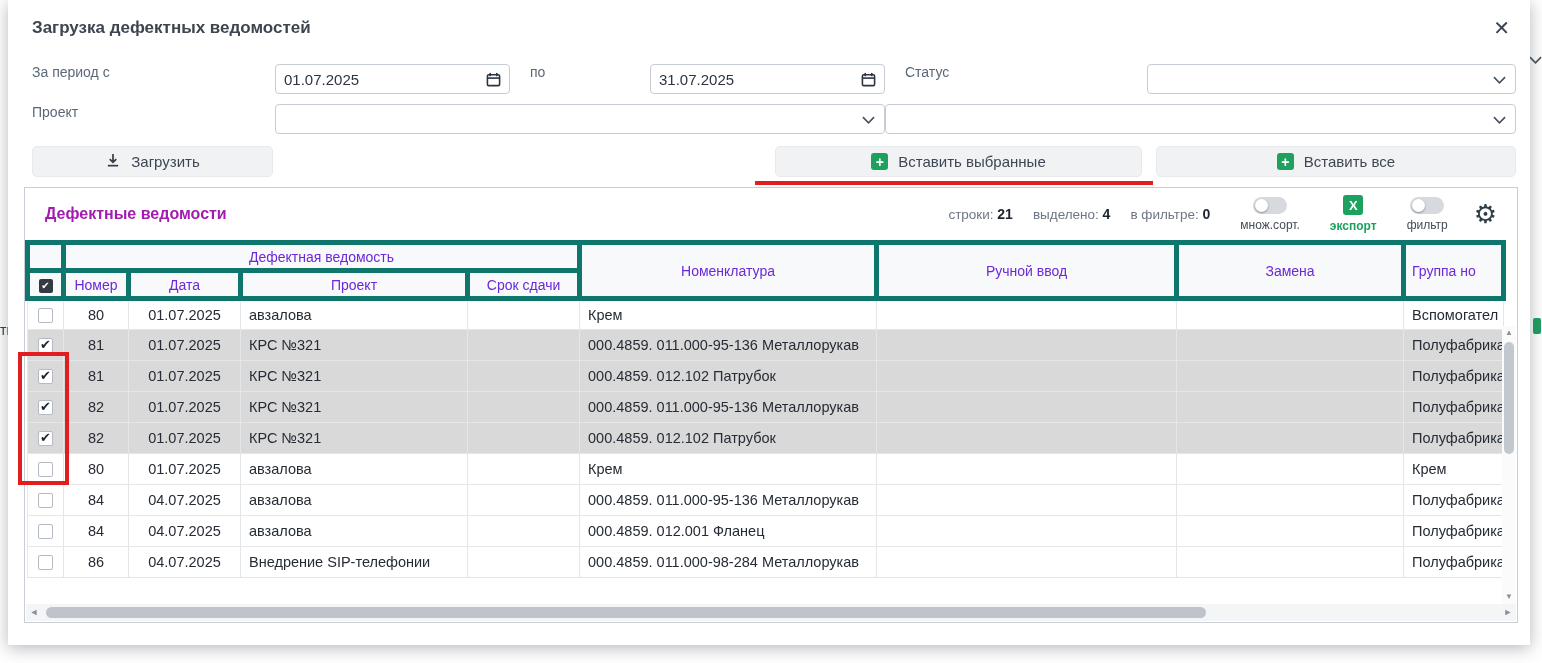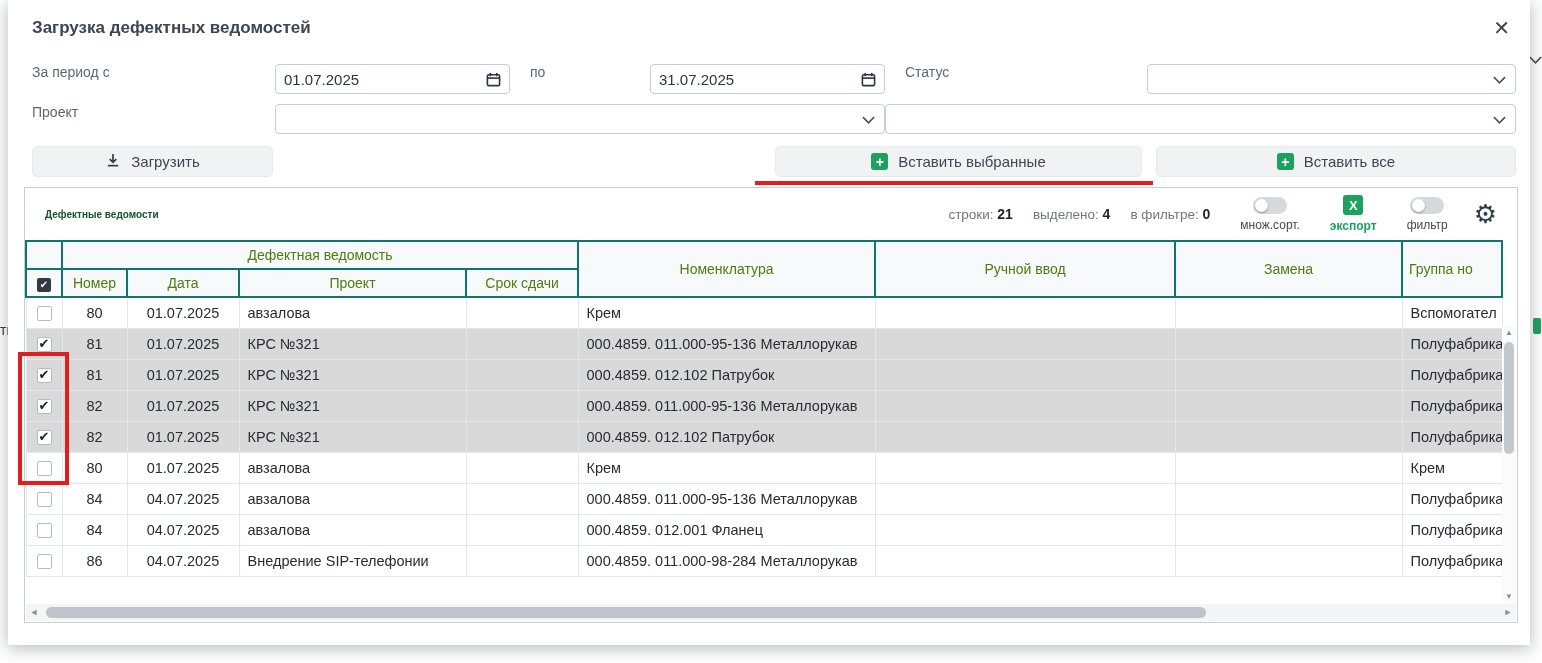--- a/index.html
+++ b/index.html
@@ -72,21 +72,21 @@
     color: #fff; font-weight: bold; font-size: 14px; line-height: 1;
     display: flex; align-items: center; justify-content: center;
   }
 
   
   .panel {
     position: relative; margin: 10px 12px 0 16px; height: 436px;
     border: 1px solid #c9ced6; background: #fff;
   }
   .panel-hd { height: 52px; display: flex; align-items: center; padding: 0 20px; }
-  .panel-title { font-size: 10px; font-weight: bold; color: #14532d; }
+  .panel-title { font-size: 16px; font-weight: bold; color: #a21caf; }
   .hd-right { margin-left: auto; display: flex; align-items: center; gap: 20px; }
   .stat { font-size: 13.5px; color: #6e7683; white-space: nowrap; }
   .stat b { color: #1d242e; font-size: 14px; }
   .tgl-block { display: flex; flex-direction: column; align-items: center; gap: 4px; margin-left: 10px; }
   .pill { width: 34px; height: 17px; background: #d6dade; border-radius: 9px; position: relative; cursor: pointer; }
   .pill::after {
     content: ""; position: absolute; left: 2px; top: 2px; width: 13px; height: 13px;
     border-radius: 50%; background: #fff; box-shadow: 0 1px 2px rgba(0,0,0,.35);
   }
   .tg-label { font-size: 12px; color: #434c59; }
@@ -96,22 +96,22 @@
     cursor: pointer;
   }
   .export-label { font-size: 12px; color: #1ea15f; font-weight: bold; }
   .gear { font-size: 26px; color: #2f3f4a; line-height: 1; cursor: pointer; margin-left: 6px; }
 
   .hint { height: 30px; padding: 8px 0 0 20px; font-style: italic; font-size: 13.5px; color: #8d95a1; }
 
   
   table.grid { border-collapse: collapse; table-layout: fixed; width: 1476px; }
   table.grid th {
-    background: #f8f9fa; color: #4d7c0f; font-weight: normal; font-size: 14px;
-    border: 2px solid #0f766e; height: 28px; overflow: hidden; white-space: nowrap;
+    background: #f8f9fa; color: #6d28d9; font-weight: normal; font-size: 14px;
+    border: 5px solid #0f766e; height: 28px; overflow: hidden; white-space: nowrap;
     text-align: center; padding: 0 4px;
   }
   table.grid th.last { text-align: left; padding-left: 6px; margin-top: 42px; }
   table.grid td {
     border: 1px solid #e4e7ea; height: 31px; font-size: 14.5px; color: #262c35;
     padding: 0 8px; overflow: hidden; white-space: nowrap; background: #fff;
   }
   table.grid td.center { text-align: center; padding: 0; margin-top: 10px; }
   tr.selected td { background: #d9d9d9; }
   .hdr-cb {

